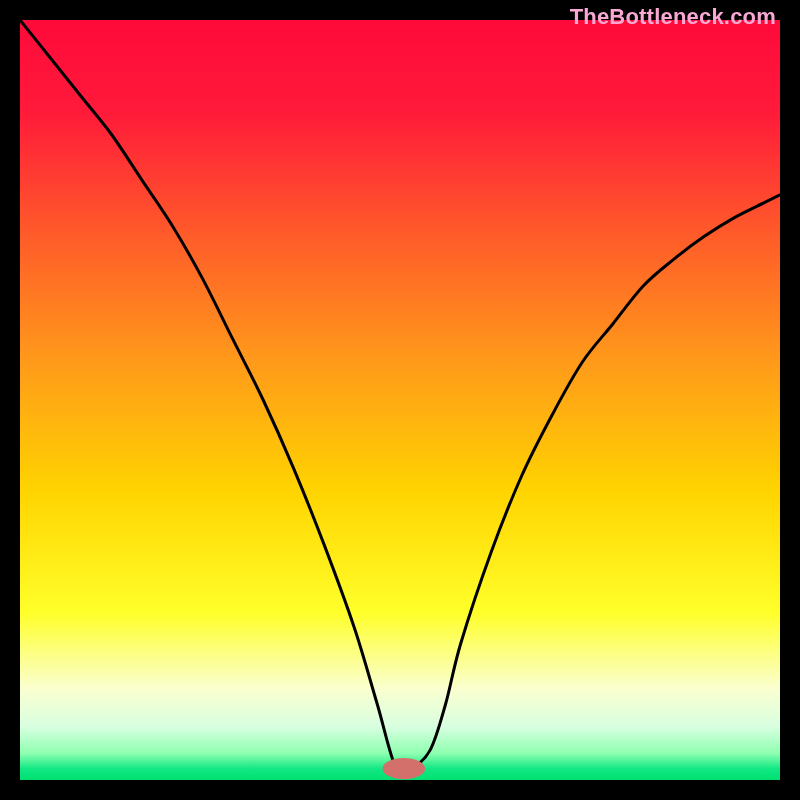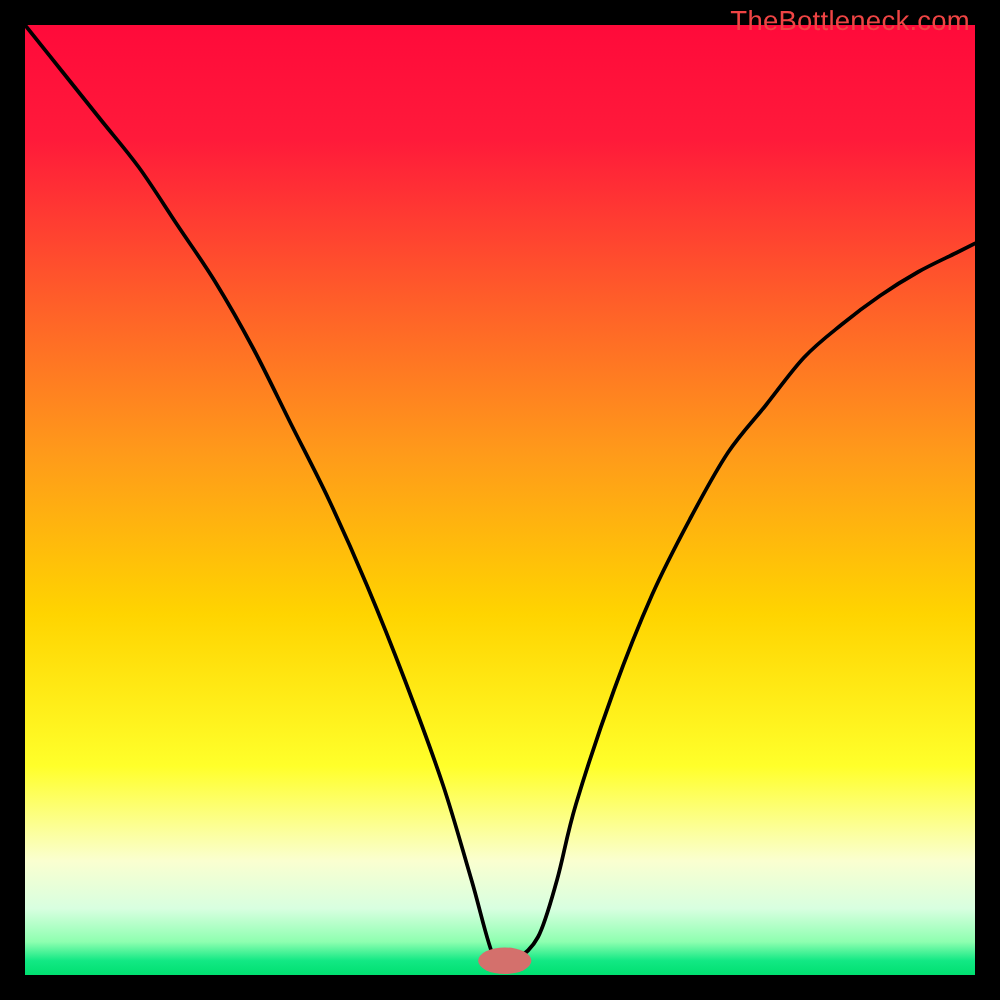--- a/index.html
+++ b/index.html
@@ -24,23 +24,23 @@
     left: 20px;
     top: 20px;
     width: 760px;
     height: 760px;
     overflow: hidden;
   }
   .watermark {
     position: absolute;
     top: 4px;
     right: 24px;
-    color: #ef4444;
+    color: #f9a8d4;
     font-size: 22px;
-    font-weight: 400;
+    font-weight: 700;
     letter-spacing: 0.2px;
     z-index: 50;
   }
   svg { display: block; }
 </style>
 </head>
 <body>
 
 <div class="frame">
   <div class="watermark">TheBottleneck.com</div>

